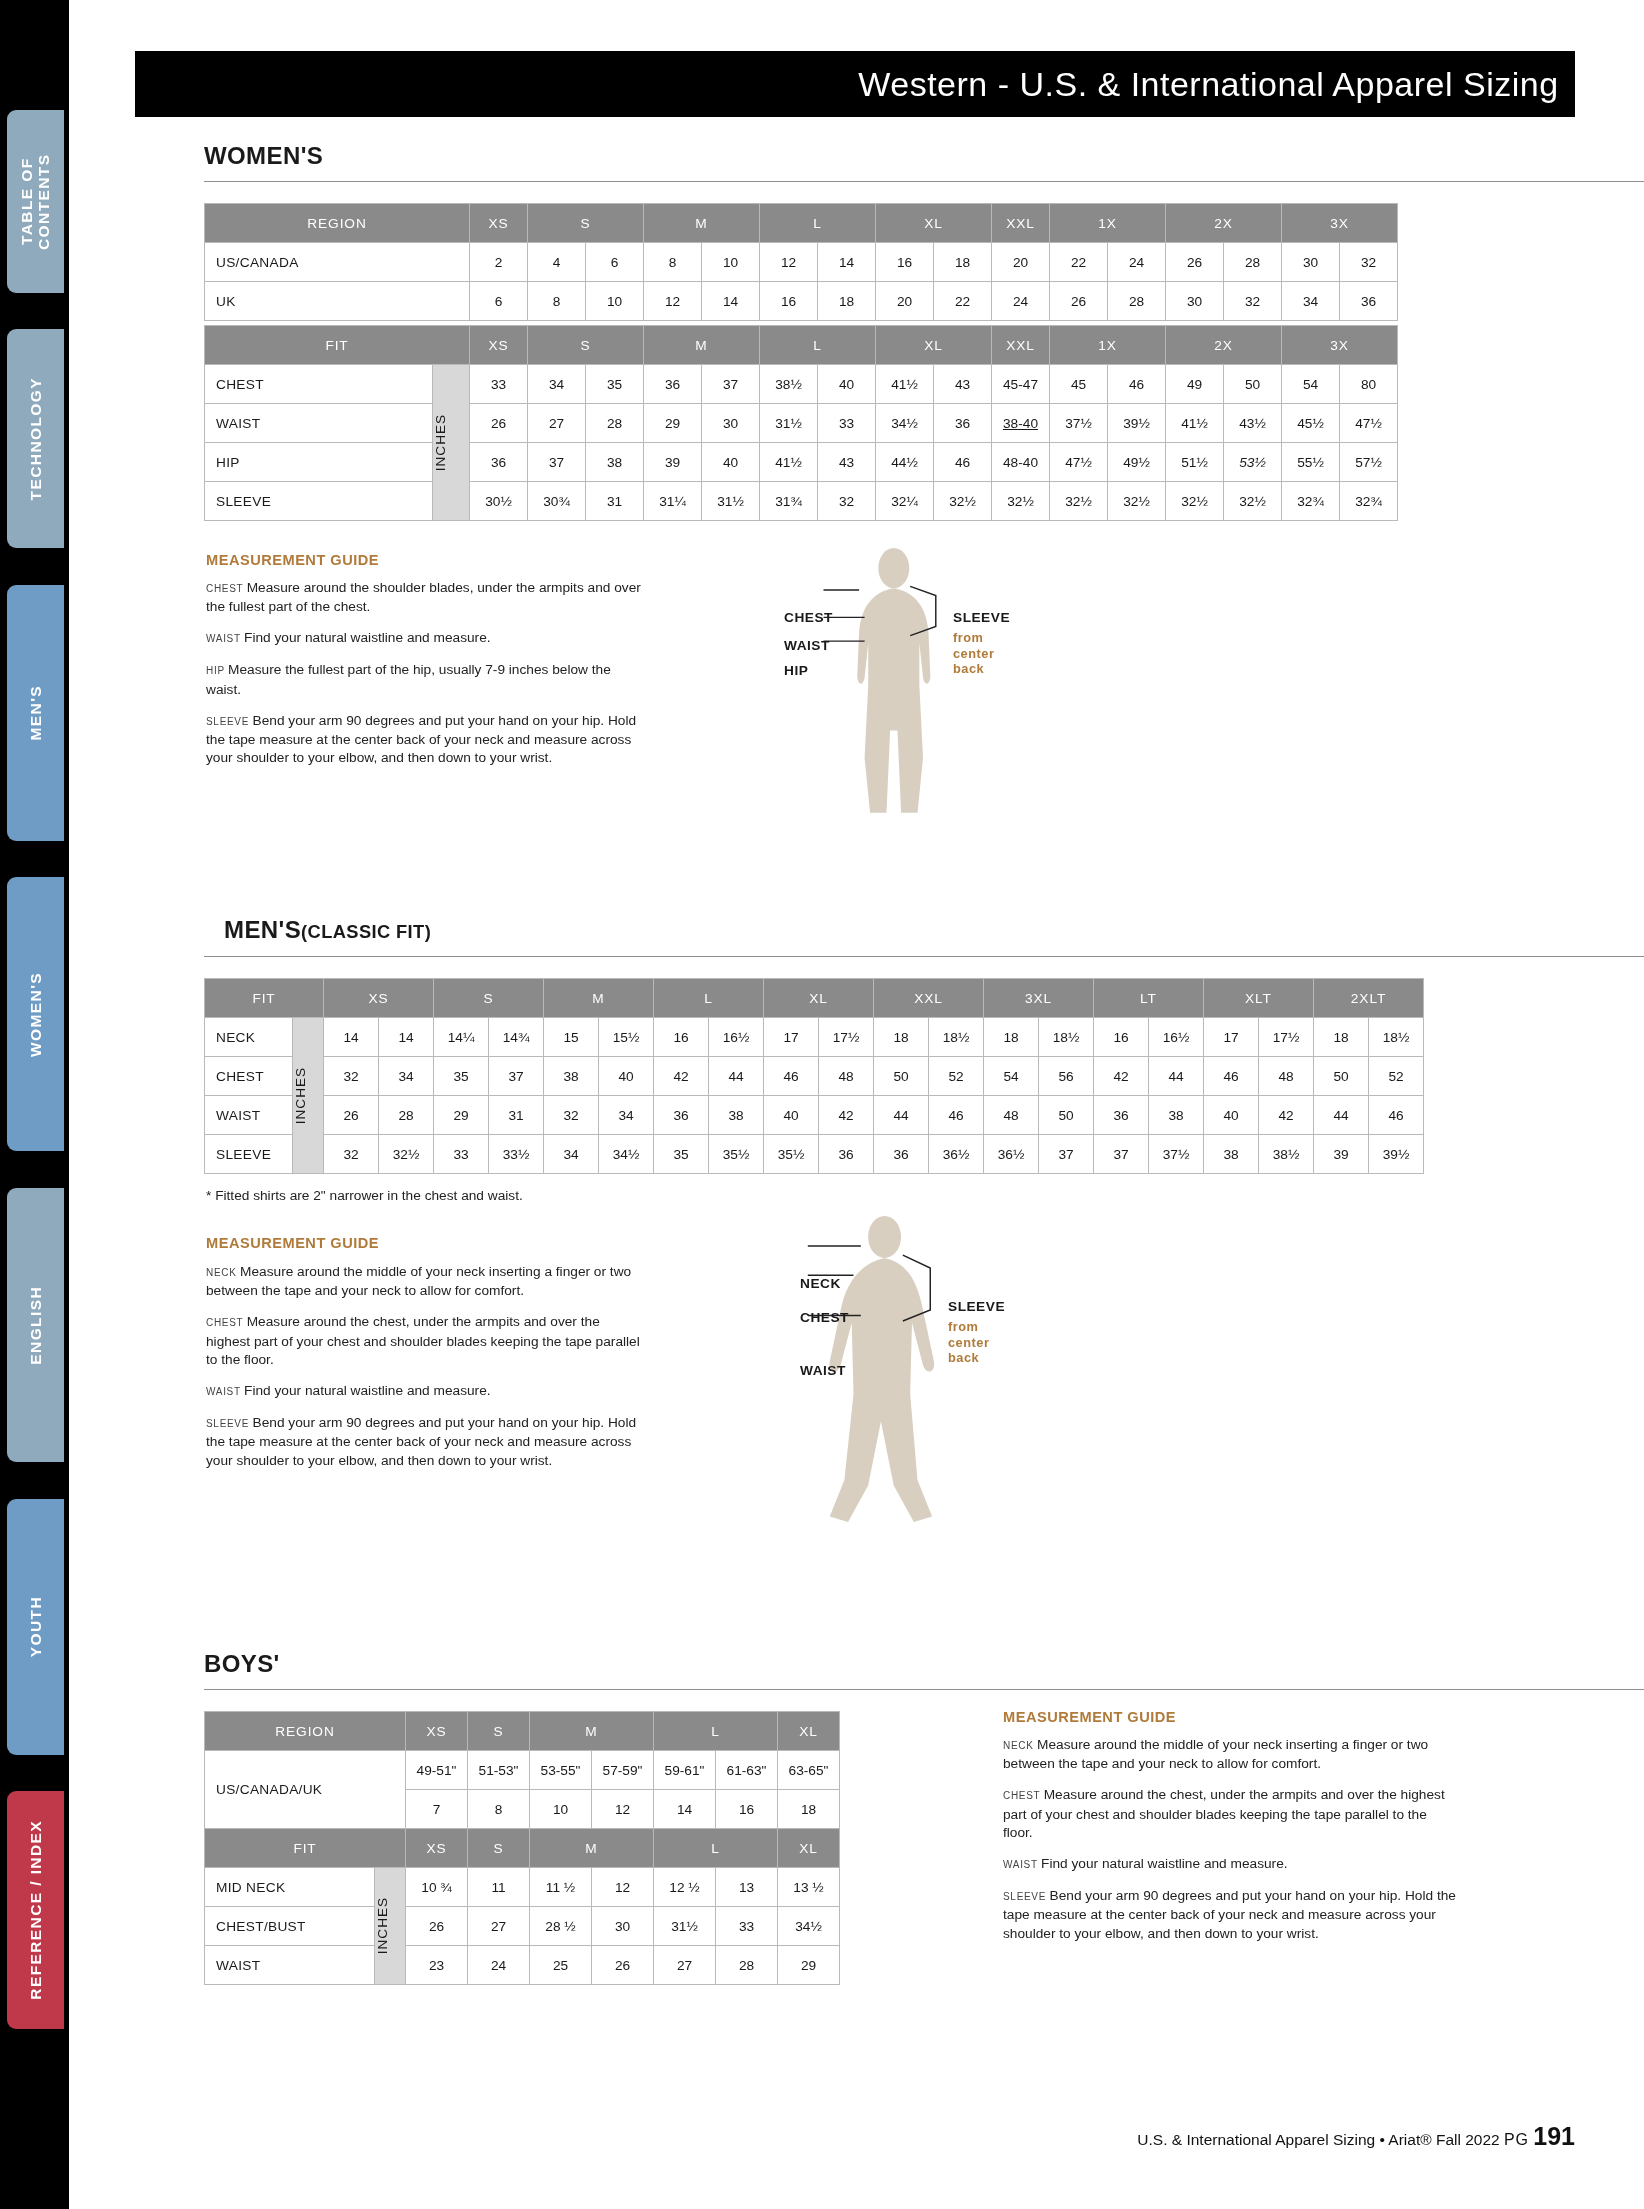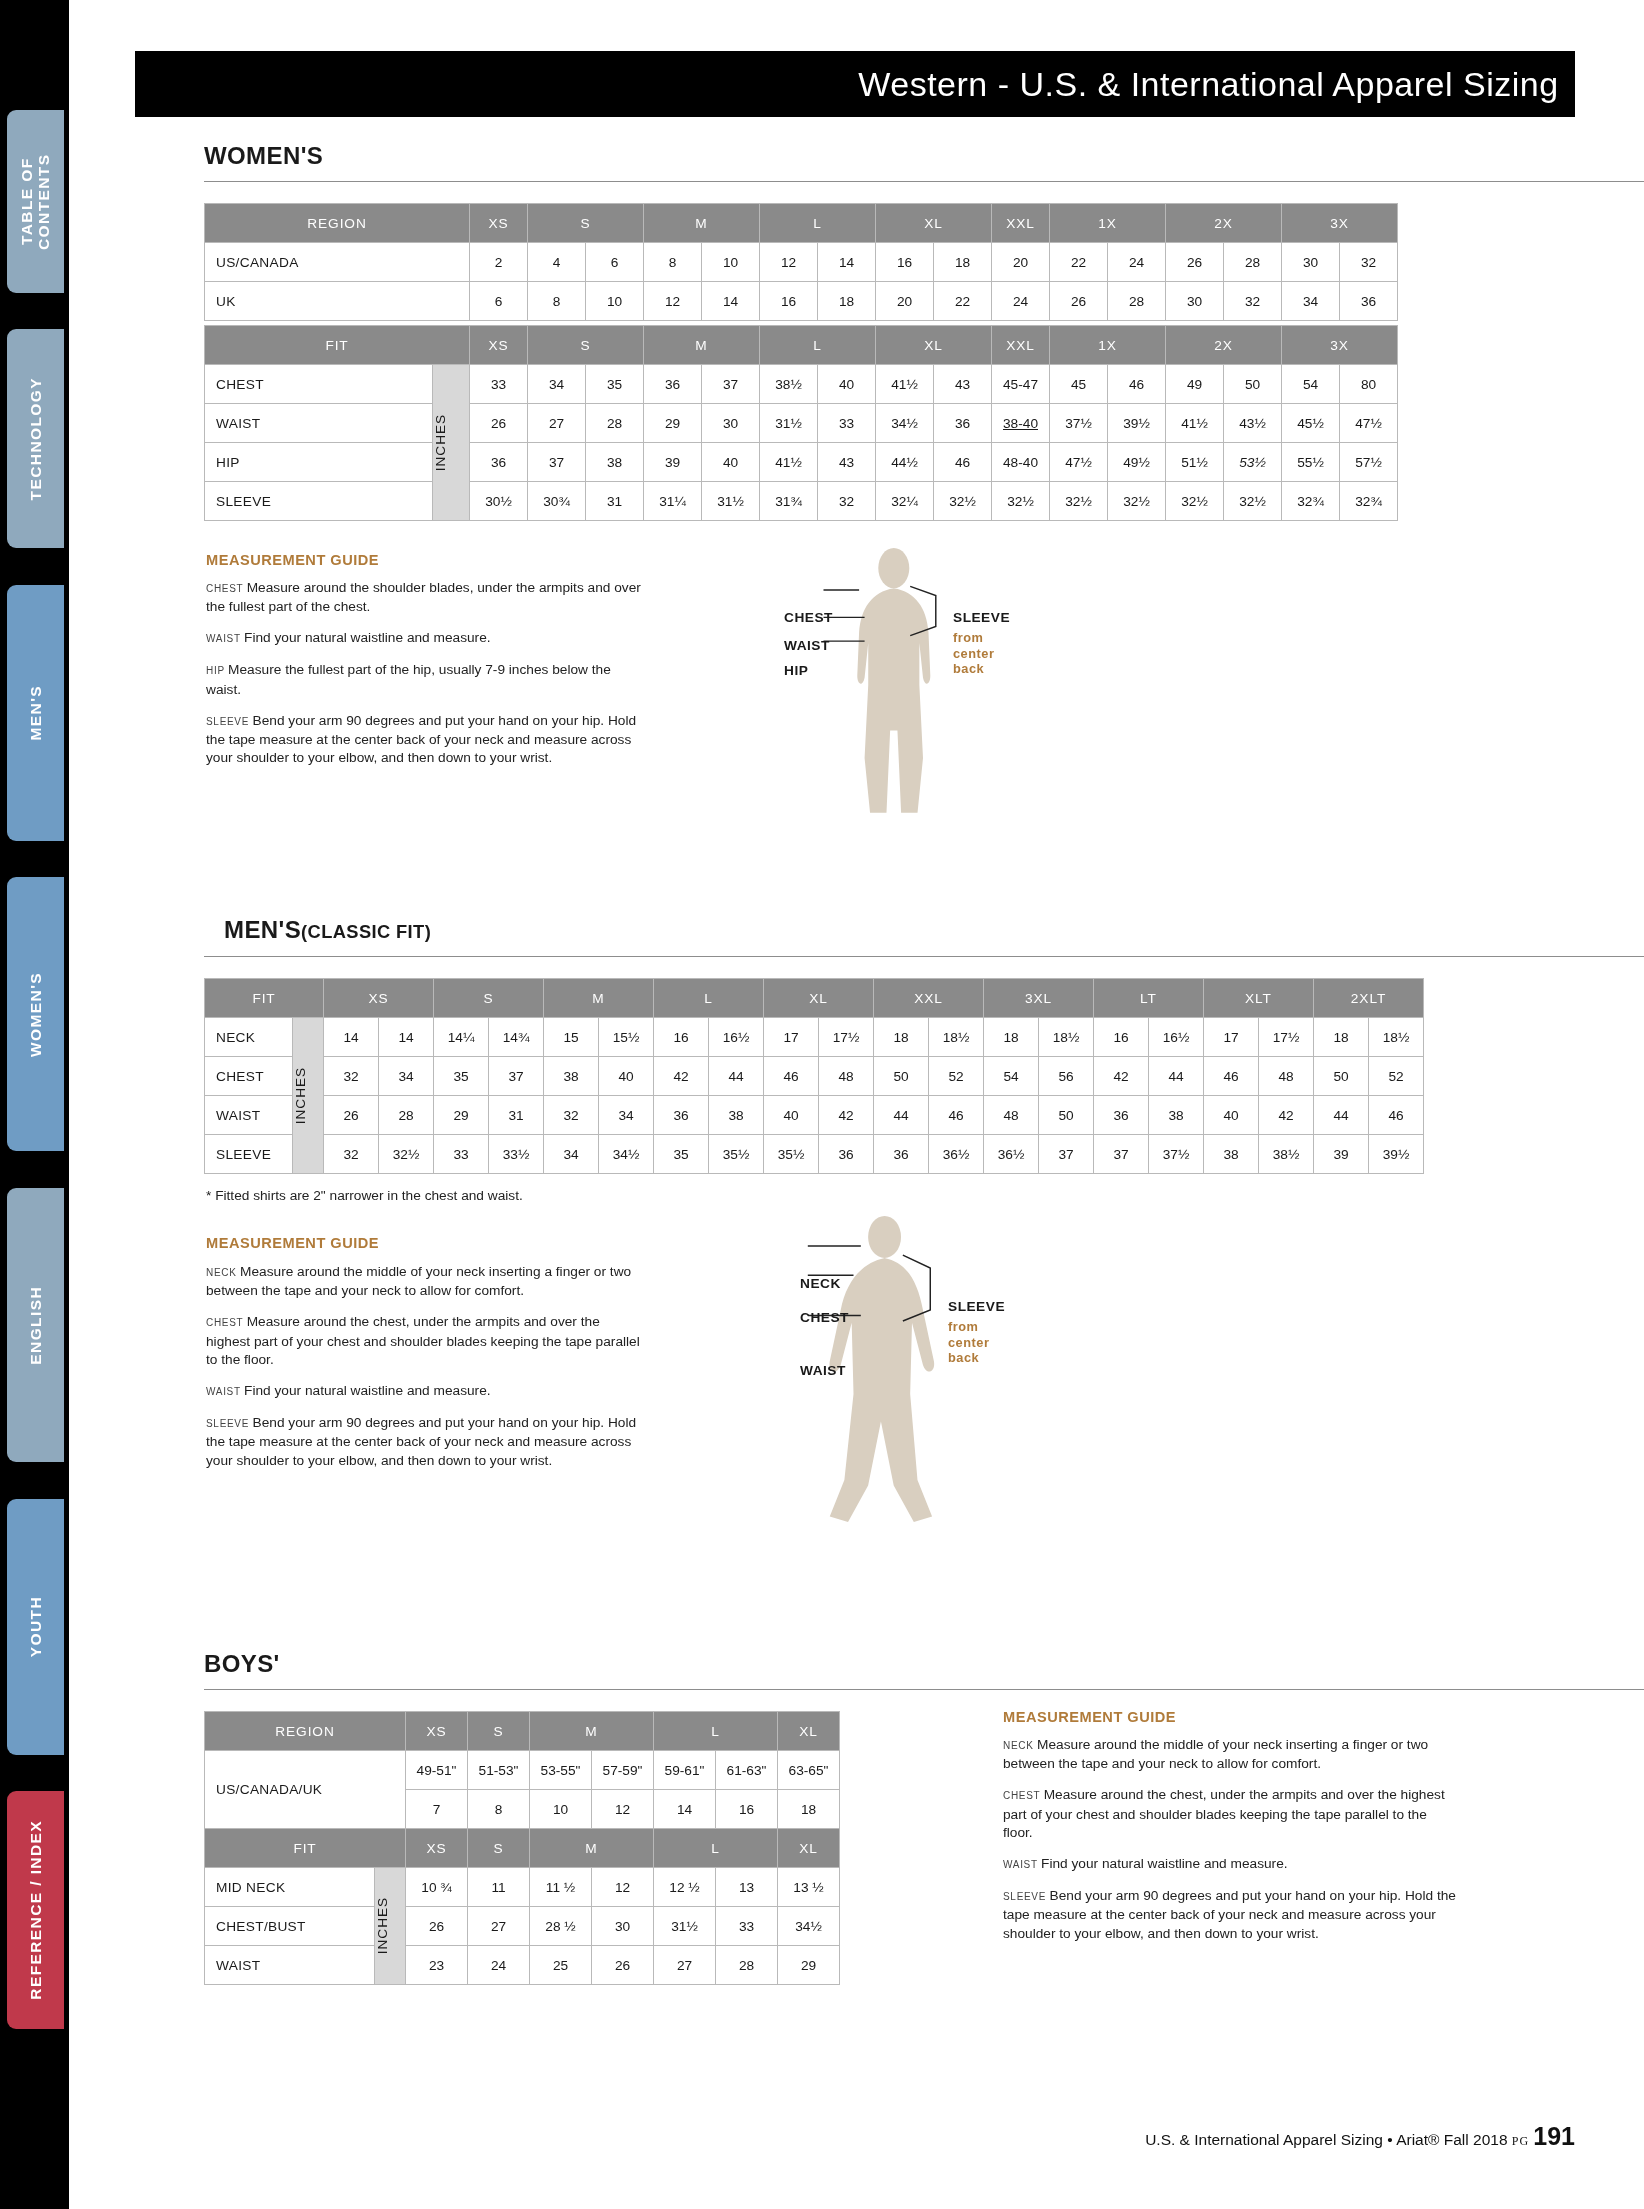--- a/index.html
+++ b/index.html
@@ -66,21 +66,21 @@
   .figlabel { position:absolute; font-size:13.7px; font-weight:bold; letter-spacing:0.5px; }
   .figlabel.tan { color:#b07b3a; font-weight:bold; }
 
   .footnote { position:absolute; font-size:13.7px; color:#222; }
 
   #footer {
     position:absolute; left:0; bottom:58px; width:1575px;
     text-align:right; padding-right:69px;
     font-size:15.5px; color:#111;
   }
-  #footer .pg { font-size:12px; letter-spacing:0.9px;font-family:Liberation Serif, serif; }
+  #footer .pg { font-size:16px; letter-spacing:0.9px; }
   #footer .num { font-size:25px; font-weight:bold; }
 </style>
 </head>
 <body>
 
 <div id="rail">
     <div class="tab" style="top: 110px; height: 183px; background: rgb(143, 169, 189);">
       <span>TABLE OF CONTENTS</span>
     </div>
     <div class="tab" style="top: 329px; height: 219px; background: rgb(143, 169, 189);">
@@ -518,19 +518,19 @@
   <div class="mg-block" id="b-guide" style="left:934px; top:1736px; width:457px;">
       <p><span class="k">NECK </span><span>Measure around the middle of your neck inserting a finger or two between the tape and your neck to allow for comfort.</span></p>
       <p><span class="k">CHEST </span><span>Measure around the chest, under the armpits and over the highest part of your chest and shoulder blades keeping the tape parallel to the floor.</span></p>
       <p><span class="k">WAIST </span><span>Find your natural waistline and measure.</span></p>
       <p><span class="k">SLEEVE </span><span>Bend your arm 90 degrees and put your hand on your hip. Hold the tape measure at the center back of your neck and measure across your shoulder to your elbow, and then down to your wrist.</span></p>
     </div>
 
   <div id="footer">
     <span>U.S. &amp; International Apparel Sizing</span>
     <span>•</span>
-    <span>Ariat® Fall 2018</span>
+    <span>Ariat® Fall 2022</span>
     <span class="pg">PG</span>
     <span class="num">191</span>
   </div>
 
 </div>
 
 
 </body></html>

